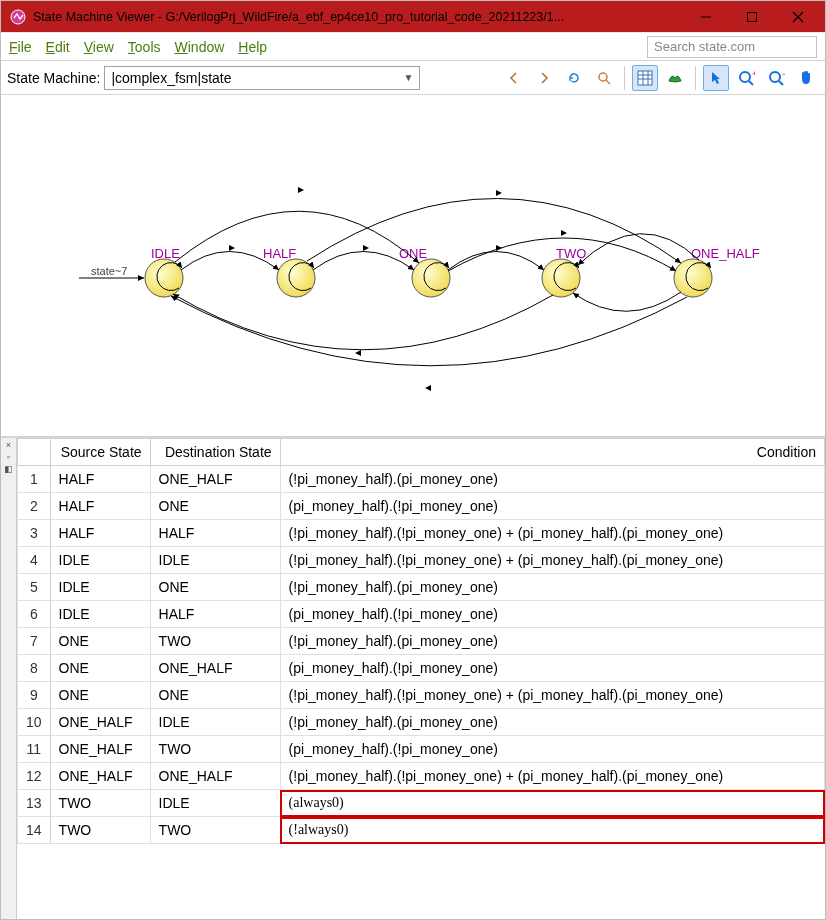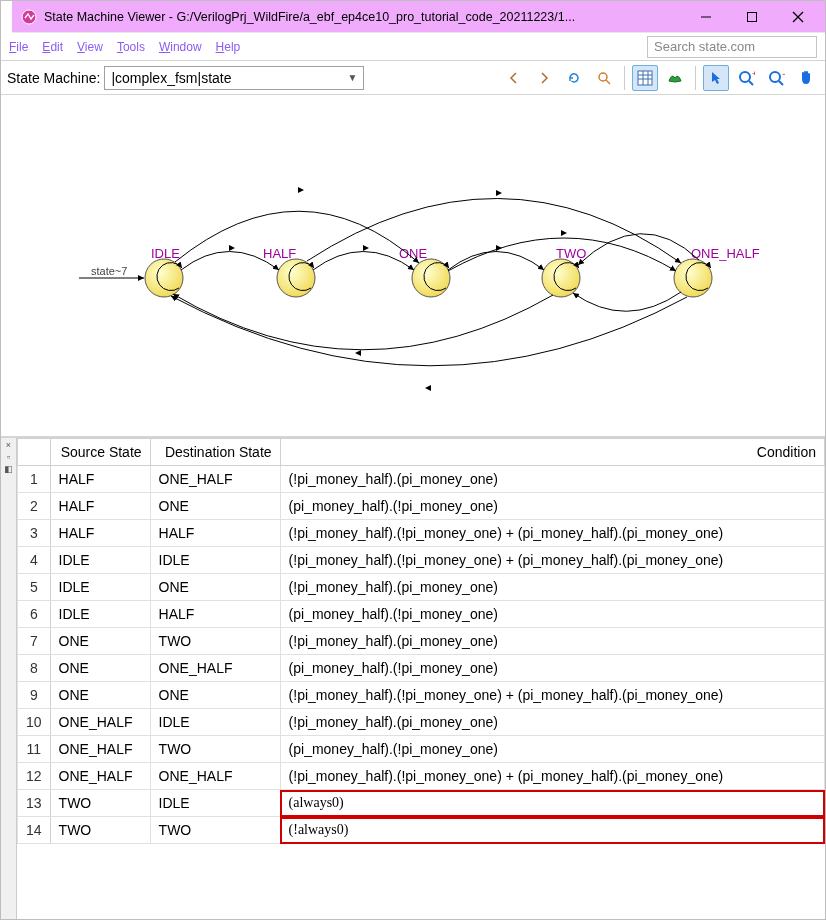--- a/index.html
+++ b/index.html
@@ -11,40 +11,39 @@
   height: 920px;
   display: flex;
   flex-direction: column;
   border: 1px solid #bdbdbd;
 }
 .titlebar {
   height: 32px;
   display: flex;
   align-items: center;
   padding: 0 4px 0 8px;
-  background: #f0abfc;
+  background: #b91c1c;
   border-bottom: 1px solid #e8e8e8;
-  margin-left: 11px;
 }
 .titlebar .app-icon {
   width: 18px; height: 18px; margin-right: 6px;
   display:flex;align-items:center;justify-content:center;
 }
 .titlebar .title { flex: 0 1 auto; font-size: 12.5px; color:#000; white-space:nowrap; overflow:hidden; text-overflow:ellipsis; max-width:620px;}
 .winbtns { margin-left:auto; display:flex; }
 .winbtns .wb { width:46px; height:32px; display:flex; align-items:center; justify-content:center; }
 .menubar {
   height: 28px;
   display:flex;
   align-items:center;
   padding: 0 8px;
   gap: 14px;
   border-bottom: 1px solid #d4d4d4;
 }
-.menubar .mitem { font-size:12px; color:#8b5cf6; cursor:default; }
+.menubar .mitem { font-size:14px; color:#4d7c0f; cursor:default; }
 .menubar .mitem u { text-decoration: underline; }
 .menubar .search-wrap {
   margin-left:auto;
   width: 170px;
   height:22px;
   border:1px solid #c4c4c4;
   display:flex;
   align-items:center;
   padding:0 6px;
   color:#888;
@@ -53,21 +52,21 @@
 .toolbar2 {
   height: 34px;
   display:flex;
   align-items:center;
   padding: 0 6px;
   gap: 4px;
   border-bottom: 1px solid #d4d4d4;
 }
 .toolbar2 .sm-label { font-size:14px; margin-right:0; }
 .toolbar2 .sm-combo {
-  width: 260px; height:24px;
+  width: 316px; height:24px;
   border:1px solid #a0a0a0;
   display:flex; align-items:center; padding:0 6px;
   background:#fff; font-size:14px;
 }
 .toolbar2 .sm-combo .chev { margin-left:auto; font-size:10px; color:#555; }
 .toolbar2 .tbtn {
   width:26px; height:26px; display:flex; align-items:center; justify-content:center;
   border-radius:2px;
 }
 .toolbar2 .tbtn.active { background:#d4e6f7; border:1px solid #6faee0; }

